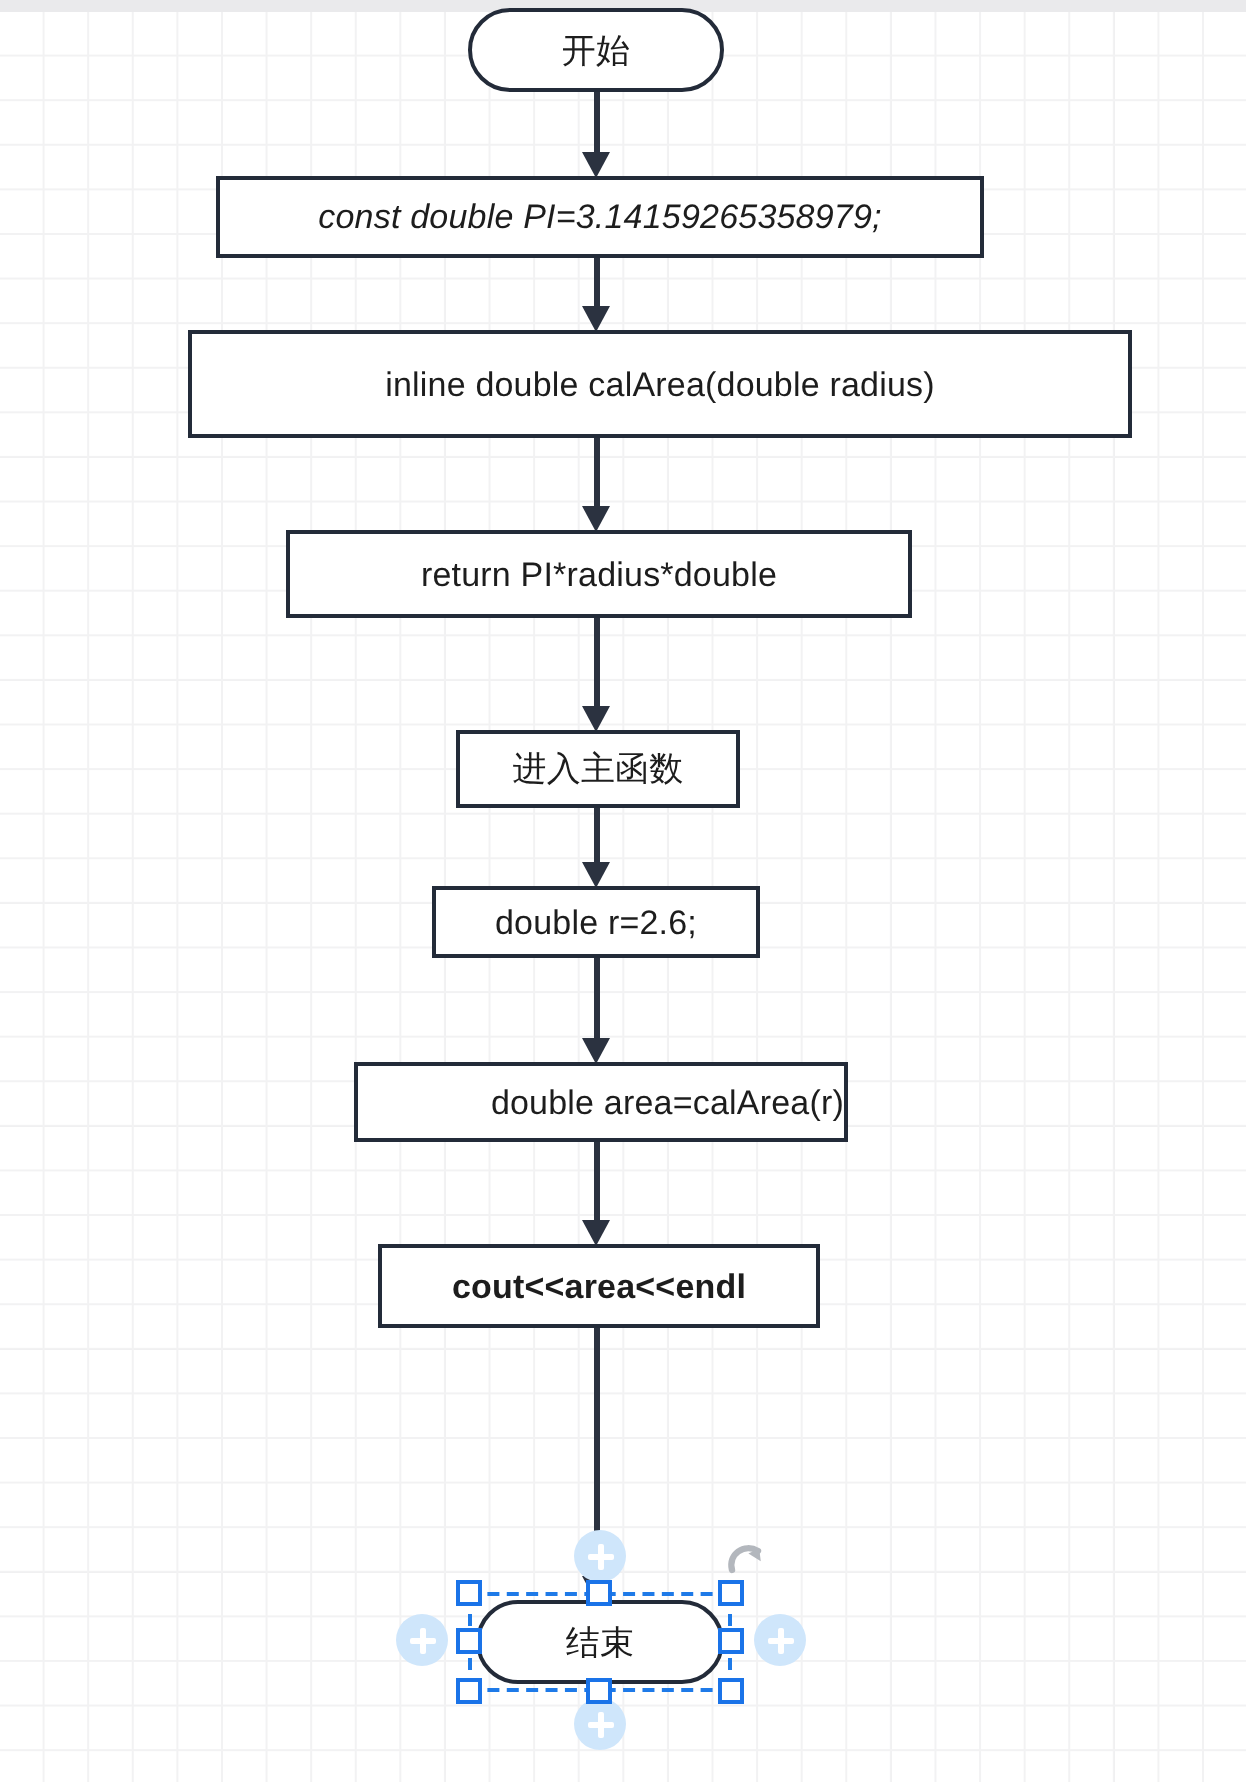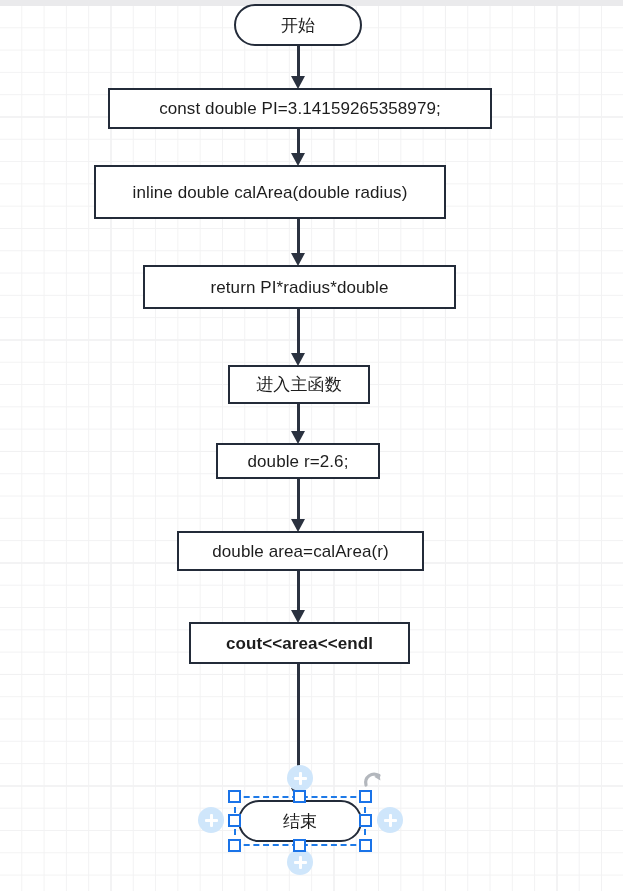--- a/index.html
+++ b/index.html
@@ -136,36 +136,36 @@
       <div class="conn" style="left: 297px; top: 571px; height: 40px;"></div>
       <div class="arrowhead" style="left: 291px; top: 610px;"></div>
       <div class="conn" style="left: 297px; top: 664px; height: 125px;"></div>
       <div class="arrowhead" style="left: 291px; top: 788px;"></div>
     </div>
 
   <div id="node-layer">
       <div class="node terminator" style="left: 234px; top: 4px; width: 128px; height: 42px;">
         <span>开始</span>
       </div>
-      <div class="node" style="left: 108px; top: 88px; width: 384px; height: 41px;">
+      <div class="node" style="left: 108px; top: 88px; width: 384px; height: 41px; font-style: italic;">
         <span>const double PI=3.14159265358979;</span>
       </div>
-      <div class="node" style="left: 94px; top: 165px; width: 352px; height: 54px;">
+      <div class="node" style="left: 94px; top: 165px; width: 472px; height: 54px;">
         <span>inline double calArea(double radius)</span>
       </div>
       <div class="node" style="left: 143px; top: 265px; width: 313px; height: 44px;">
         <span>return PI*radius*double</span>
       </div>
       <div class="node" style="left: 228px; top: 365px; width: 142px; height: 39px;">
         <span>进入主函数</span>
       </div>
       <div class="node" style="left: 216px; top: 443px; width: 164px; height: 36px;">
         <span>double r=2.6;</span>
       </div>
-      <div class="node" style="left: 177px; top: 531px; width: 247px; height: 40px;">
+      <div class="node" style="left: 177px; top: 531px; width: 247px; height: 40px; justify-content: flex-end;">
         <span>double area=calArea(r)</span>
       </div>
       <div class="node" style="left: 189px; top: 622px; width: 221px; height: 42px; font-weight: bold;">
         <span>cout&lt;&lt;area&lt;&lt;endl</span>
       </div>
       <div class="node terminator" style="left: 238px; top: 800px; width: 124px; height: 42px;">
         <span>结束</span>
       </div>
     </div>
 

